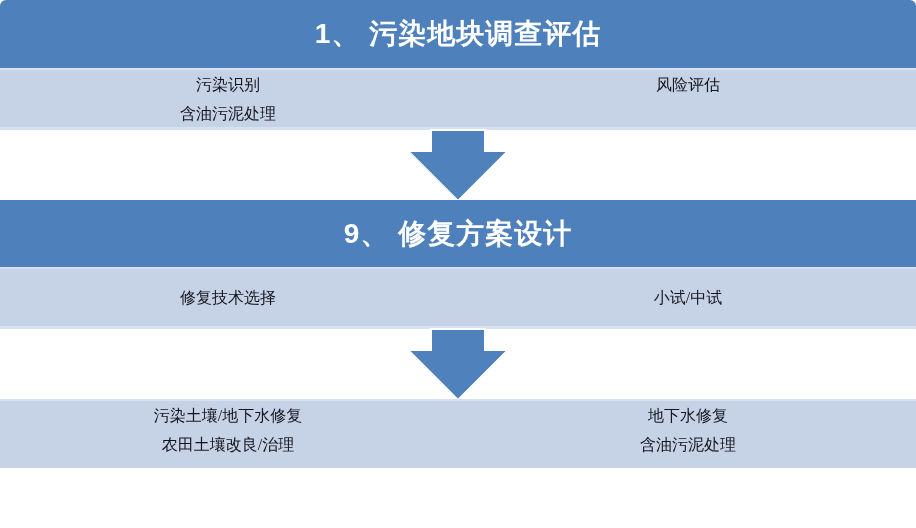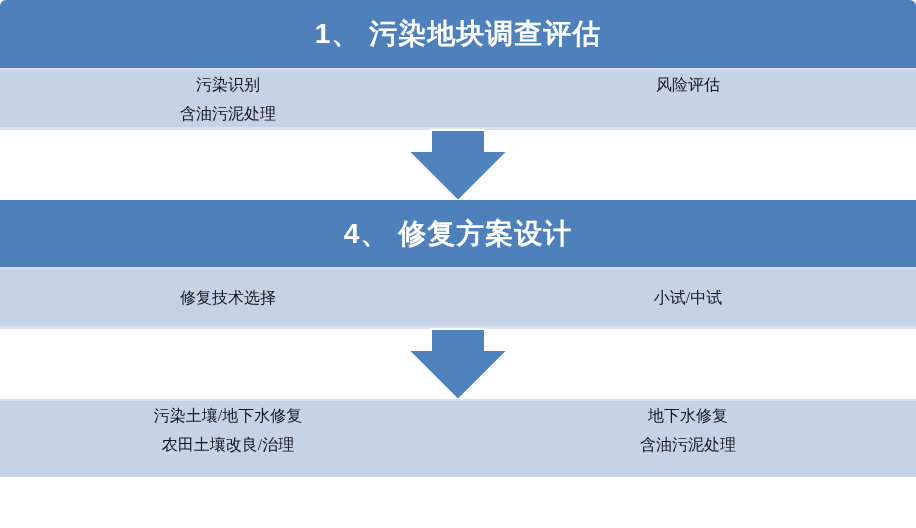--- a/index.html
+++ b/index.html
@@ -25,21 +25,21 @@
   .hdr.short{height:67px;}
   .hdr.rounded{border-radius:6px 6px 0 0;}
   .hline{width:916px;height:2px;background:#D8E1F0;}
   .hline3{width:916px;height:3px;background:#D8E1F0;}
   .cells{
     width:916px;
     background:#C6D3E7;
     display:flex;flex-direction:row;align-items:flex-start;
   }
   .cells.tall{height:57px;}
-  .cells.bottom{height:76px;}
+  .cells.bottom{height:67px;}
   .cell{
     width:456px;
     display:flex;flex-direction:column;align-items:center;justify-content:center;
   }
   .vline{width:4px;background:#D8E1F0;}
   .line{
     height:29px;line-height:29px;
     font-size:16px;
     color:#15151D;
     text-align:center;
@@ -67,21 +67,21 @@
       </div>
     </div>
     <div class="hline3"></div>
   </div>
 
   <svg class="arrow" style="top:129px" viewBox="0 0 104 74">
     <polygon points="25,1 79,1 79,22 102,22 52,72 2,22 25,22" fill="#4F81BD" stroke="#FFFFFF" stroke-width="2" stroke-linejoin="miter"></polygon>
   </svg>
 
   <div class="section" style="top:200px">
-    <div class="hdr short">4、 修复方案设计</div>
+    <div class="hdr short">9、 修复方案设计</div>
     <div class="hline"></div>
     <div class="cells tall single">
       <div class="cell">
         <div class="line">修复技术选择</div>
       </div>
       <div class="vline"></div>
       <div class="cell">
         <div class="line">小试/中试</div>
       </div>
     </div>

